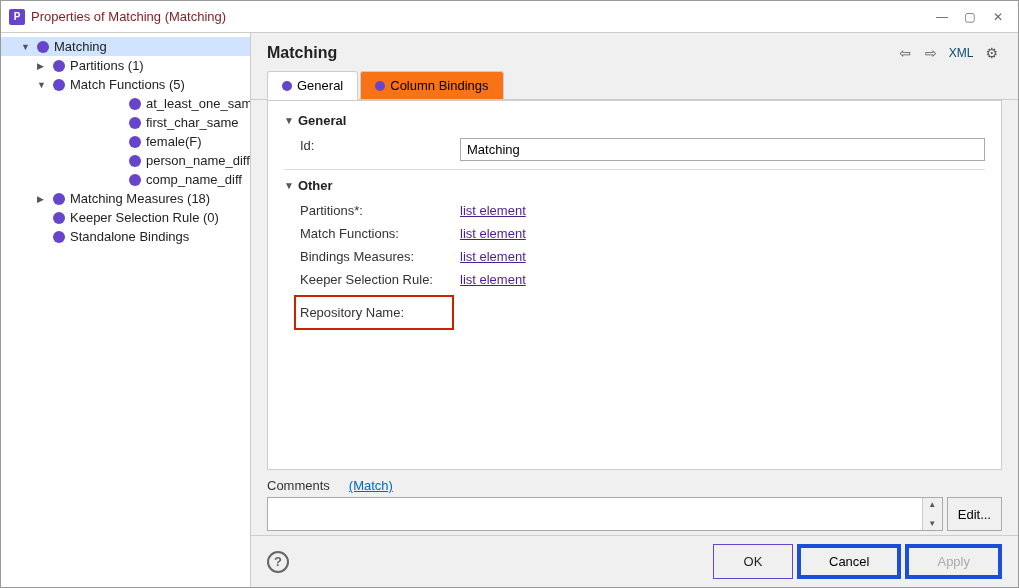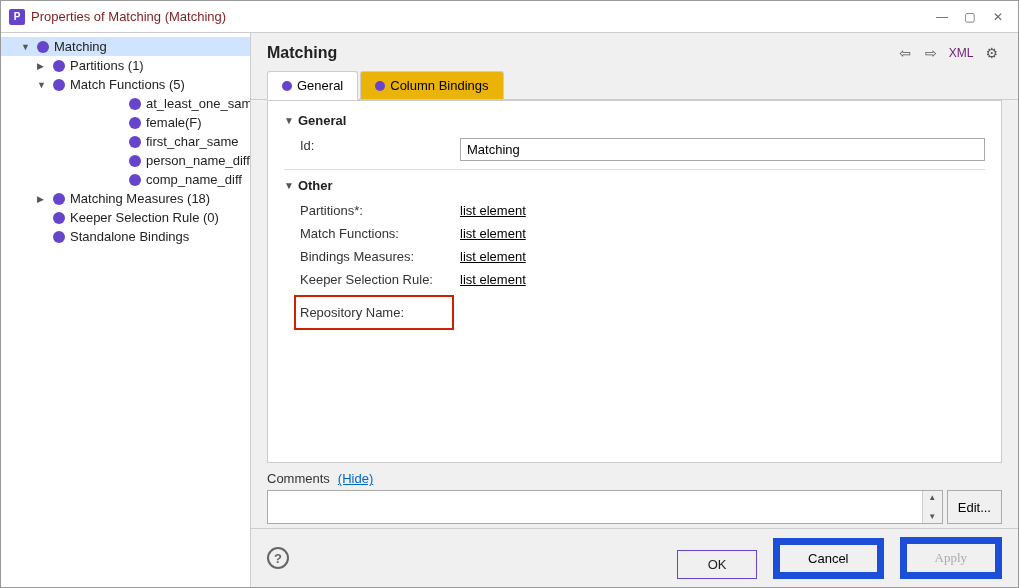--- a/index.html
+++ b/index.html
@@ -140,40 +140,40 @@
     .header-icon-btn {
       background: none;
       border: none;
       cursor: pointer;
       font-size: 14px;
       color: #555;
       padding: 2px 4px;
     }
     .xml-label {
       font-size: 12px;
-      color: #701a75;
+      color: #0c4a6e;
       margin: 0 2px;
     }
 
     
     .tabs-bar {
       display: flex;
       padding: 0 16px;
       border-bottom: 1px solid #ccc;
       background: #f0f0f0;
     }
     .tab {
       display: flex;
       align-items: center;
       padding: 6px 14px;
       border: 1px solid #ccc;
       border-bottom: none;
       margin-right: 2px;
       cursor: pointer;
-      background: #eab308;
+      background: #f97316;
       border-radius: 3px 3px 0 0;
       font-size: 13px;
     }
     .tab.active {
       background: #ffffff;
       border-bottom: 1px solid #ffffff;
       margin-bottom: -1px;
     }
     .tab-dot {
       width: 10px;
@@ -225,41 +225,41 @@
       margin-left: -6px;
     }
     .form-input {
       flex: 1;
       border: 1px solid #aaa;
       padding: 3px 6px;
       font-size: 13px;
       outline: none;
     }
     .link-text {
-      color: #000000;
+      color: #4c1d95;
       text-decoration: underline;
       cursor: pointer;
       font-size: 13px;
     }
     .section-divider {
       border: none;
       border-top: 1px solid #ddd;
       margin: 8px 0;
     }
 
     
     .comments-area {
       padding: 8px 16px 4px 16px;
       display: flex;
       flex-direction: column;
     }
     .comments-header {
       display: flex;
       align-items: center;
-      gap: 8px;
+      gap: 19px;
       margin-bottom: 4px;
     }
     .comments-label {
       font-size: 13px;
       color: #333;
       font-weight: 500;
     }
     .hide-link {
       font-size: 13px;
       color: #0066cc;
@@ -323,40 +323,38 @@
       display: flex;
       align-items: center;
       justify-content: center;
       font-size: 13px;
       font-weight: bold;
       color: #666;
       cursor: pointer;
     }
     .btn-group {
       display: flex;
-      gap: 16px;
-      align-items: flex-end;
+      gap: 4px;
     }
     .btn {
       padding: 6px 28px;
       font-size: 13px;
-      border: 7px solid #1d4ed8;
+      border: 4px solid #1d4ed8;
       cursor: pointer;
       background: #f0f0f0;
       min-width: 80px;
     }
     .btn.primary {
       background: #f0f0f0;
       border: 1px solid #6644cc;
       color: #222;
     }
     .btn.disabled {
       color: #aaa;
       cursor: default;
-      font-family: Liberation Serif, serif;
     }
   </style>
 </head>
 <body>
 
 <div class="window">
 
   <div class="title-bar">
     <div class="title-bar-icon">P</div>
     <span class="title-bar-text">Properties of Matching (Matching)</span>
@@ -391,27 +389,27 @@
 
       <div class="tree-item tree-indent3">
         <span class="tree-arrow"></span>
         <span class="tree-dot"></span>
         <span class="tree-label">at_least_one_same</span>
       </div>
 
       <div class="tree-item tree-indent3">
         <span class="tree-arrow"></span>
         <span class="tree-dot"></span>
+        <span class="tree-label">first_char_same</span>
+      </div>
+
+      <div class="tree-item tree-indent3">
+        <span class="tree-arrow"></span>
+        <span class="tree-dot"></span>
         <span class="tree-label">female(F)</span>
-      </div>
-
-      <div class="tree-item tree-indent3">
-        <span class="tree-arrow"></span>
-        <span class="tree-dot"></span>
-        <span class="tree-label">first_char_same</span>
       </div>
 
       <div class="tree-item tree-indent3">
         <span class="tree-arrow"></span>
         <span class="tree-dot"></span>
         <span class="tree-label">person_name_diff</span>
       </div>
 
       <div class="tree-item tree-indent3">
         <span class="tree-arrow"></span>
@@ -500,21 +498,21 @@
         </div>
 
         <div class="form-row">
           <span class="form-label highlight">Repository Name:</span>
         </div>
       </div>
 
       <div class="comments-area">
         <div class="comments-header">
           <span class="comments-label">Comments</span>
-          <a class="hide-link">(Hide)</a>
+          <a class="hide-link">(Match)</a>
         </div>
         <div style="display:flex;align-items:stretch;">
           <div class="comments-input-row" style="flex:1;">
             <textarea class="comments-text" style=""></textarea>
             <div class="comments-scroll">
               <span class="scroll-arrow">▲</span>
               <span class="scroll-arrow">▼</span>
             </div>
           </div>
           <button class="edit-btn">Edit...</button>

